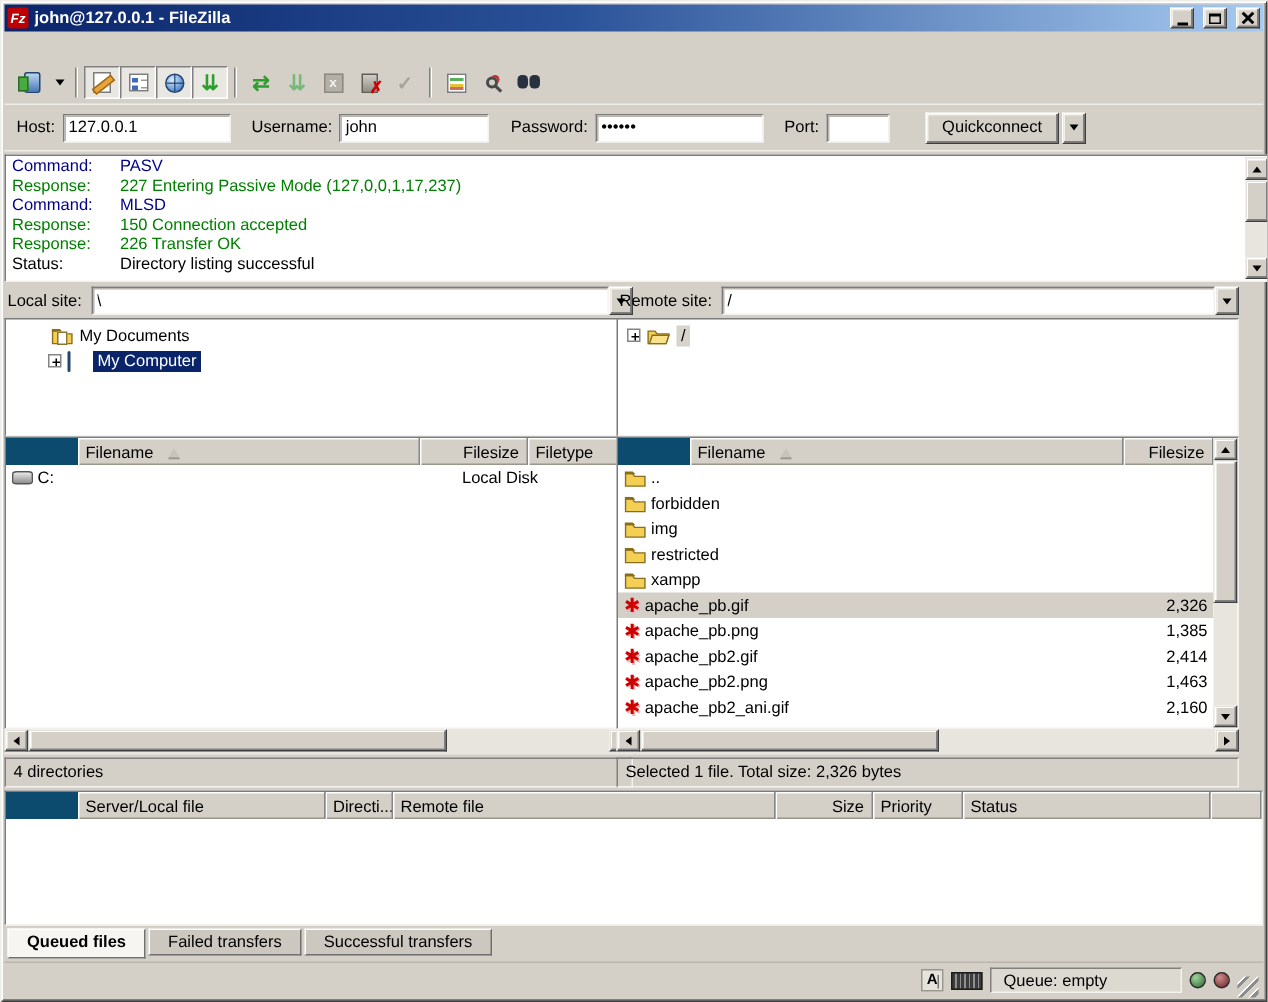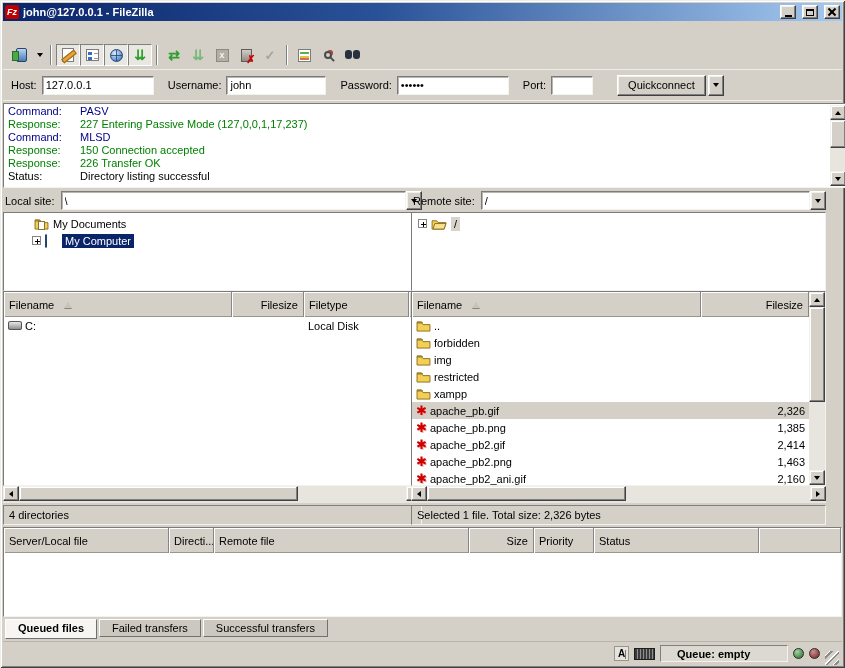--- a/index.html
+++ b/index.html
@@ -113,21 +113,21 @@
   .trow { height:17px; display:flex; align-items:center; gap:4px; }
   .expander { width:9px; height:9px; background:#fff; border:1px solid #848484; position:relative; flex:none; }
   .expander::before { content:""; position:absolute; left:2px; top:4px; width:5px; height:1px; background:#000; }
   .expander.plus::after { content:""; position:absolute; left:4px; top:2px; width:1px; height:5px; background:#000; }
   .sel-navy { background:#0a246a; color:#fff; padding:1px 3px; }
   .sel-faint { background:#d8d4cb; padding:1px 3px; }
 
   .listwrap { flex:1; background:#fff; border:1px solid; border-color:#7b7b7b #f4f2ee #f4f2ee #7b7b7b;
               display:flex; flex-direction:row; overflow:hidden; }
   .listmain { flex:1; display:flex; flex-direction:column; min-width:0; }
-  .lheader { height:25px; display:flex; flex:none; background:#14532d; }
+  .lheader { height:18px; display:flex; flex:none; background:#0c4a6e;padding-left:48px; }
   .hcell { background:#d4d0c8; border-right:1px solid #868686; box-shadow: inset 1px 1px 0 #fff, inset 0 -1px 0 #9a968c;
            padding:1px 5px 0 5px; display:flex; align-items:center; white-space:nowrap; overflow:hidden; flex:none; }
   .hcell.end { justify-content:flex-end; }
   .hcell.fill { flex:1; }
   .sort-asc { width:0; height:0; border-left:4px solid transparent; border-right:4px solid transparent;
               border-bottom:6px solid #c8c4ba; margin-left:10px; filter:drop-shadow(0 1px 0 #8a867c); }
   .lbody { flex:1; overflow:hidden; }
   .frow { height:17px; display:flex; align-items:center; }
   .frow.sel { background:#d4d0c8; }
   .fcell { display:flex; align-items:center; gap:3px; padding:0 4px; white-space:nowrap; overflow:hidden; flex:none; }
@@ -163,21 +163,21 @@
 
   
   .statusbar { top:641px; height:24px; border-top:1px solid #b9b5ac; display:flex; align-items:center;
                justify-content:flex-end; gap:5px; padding:0 3px; }
   .ascii-badge { width:15px; height:15px; border:1px solid #9a968c; background:#e6e3dc; display:flex; align-items:center;
                  justify-content:center; font-weight:bold; font-size:10px; position:relative; }
   .ascii-badge::after { content:""; position:absolute; right:2px; top:3px; width:1px; height:9px; background:#777; }
   .dark-badge { width:21px; height:12px; background:#3c3c3c; border:1px solid #1d1d1d;
                 background-image:repeating-linear-gradient(90deg,#3c3c3c 0 2px,#8f8f8f 2px 3px); }
   .queue-field { width:128px; height:17px; border:1px solid; border-color:#808080 #f4f2ee #f4f2ee #808080;
-                 background:#dcd9d1; display:flex; align-items:center; padding:0 16px;font-weight:bold; }
+                 background:#dcd9d1; display:flex; align-items:center; padding:0 8px; }
   .led { width:11px; height:11px; border-radius:50%; border:1px solid #2b2b2b; flex:none; }
   .led.green { background:radial-gradient(circle at 35% 30%, #9fd49f, #2c682c); }
   .led.red   { background:radial-gradient(circle at 35% 30%, #d08f8f, #6b1f1f); }
   .grip { width:14px; height:14px; align-self:flex-end;
           background:repeating-linear-gradient(135deg, transparent 0 3px, #fff 3px 4px, #8b8b8b 4px 6px); }
 </style>
 </head>
 <body>
 
 <div class="win">

